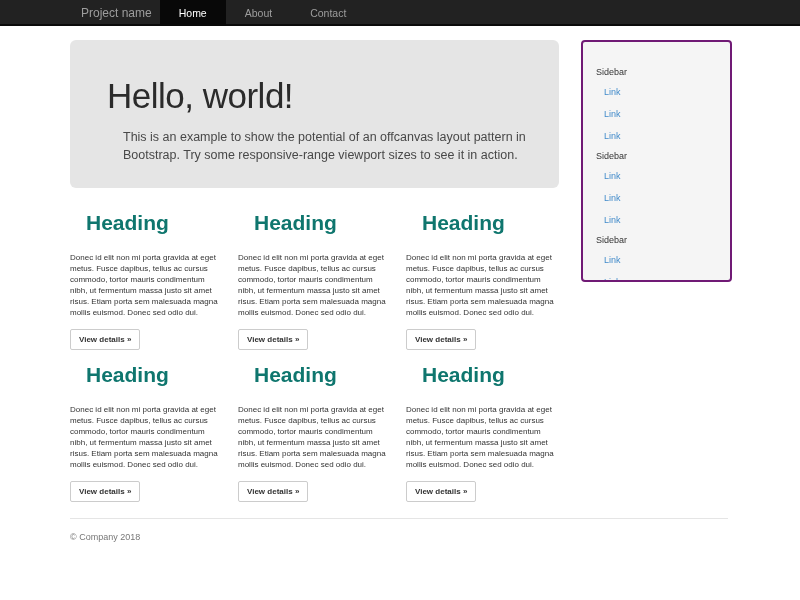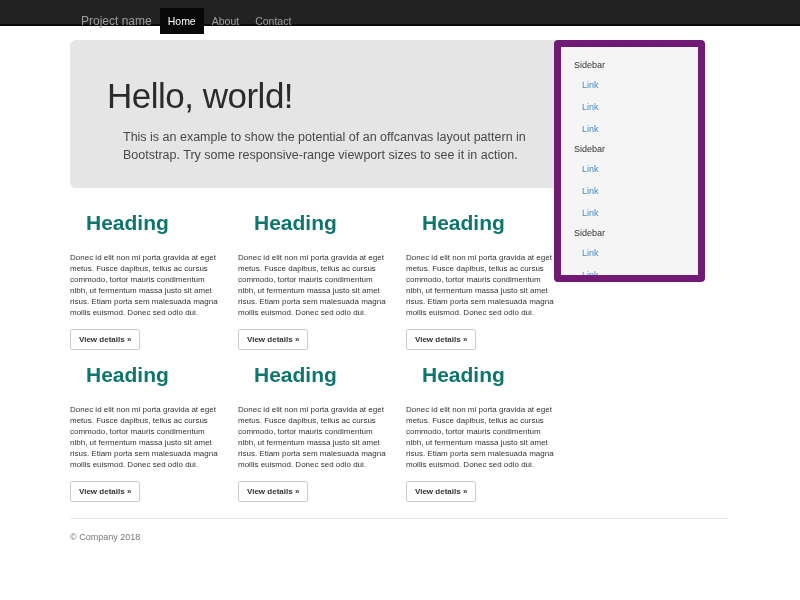--- a/index.html
+++ b/index.html
@@ -11,28 +11,28 @@
     color: #333;
   }
   .page { position: relative; width: 800px; height: 600px; overflow: hidden; background: #fff; }
 
   
   .navbar {
     position: absolute; top: 0; left: 0; width: 800px; height: 26px;
     background: #222;
     border-bottom: 2px solid #0a0a0a;
   }
-  .nav-container { width: 660px; margin: 8px auto; height: 26px; display: flex; align-items: stretch; }
+  .nav-container { width: 660px; margin: 0 auto; height: 26px; display: flex; align-items: stretch; }
   .brand {
     line-height: 26px; padding: 0 4px 0 11px;
     color: #9d9d9d; font-size: 12px; text-decoration: none; white-space: nowrap;
   }
   .nav-menu { display: flex; margin-left: 4px; }
   .nav-item {
-    line-height: 26px; padding: 0 8px; font-size: 10.5px;
+    line-height: 26px; padding: 0 19px; font-size: 10.5px;
     color: #9d9d9d; cursor: pointer; white-space: nowrap;
   }
   .nav-item.active { background: #080808; color: #fff; }
 
   
   .container { position: absolute; left: 70px; top: 0; width: 660px; height: 600px; }
 
   
   .jumbotron {
     position: absolute; left: 0; top: 40px; width: 489px; height: 148px;
@@ -43,23 +43,23 @@
     margin: 0; font-size: 35px; line-height: 40px; font-weight: 500;
     color: #2b2b2b; letter-spacing: -0.5px;
   }
   .jumbotron p {
     margin: 12px 16px 0; font-size: 12.5px; line-height: 18px;
     color: #484848; width: 406px;
   }
 
   
   .sidebar {
-    position: absolute; left: 484px; top: 40px; width: 151px; height: 242px;
-    background: #f5f5f5; border: 7px solid #701a75; border-radius: 4px;
-    padding-top: 12px; overflow: hidden;
+    position: absolute; left: 511px; top: 40px; width: 151px; height: 242px;
+    background: #f5f5f5; border: 2px solid #701a75; border-radius: 4px;
+    padding-top: 24px; overflow: hidden;
   }
   .sidebar-heading {
     font-size: 9px; line-height: 12px; color: #333;
     padding-left: 13px; margin: 0 0 3px;
   }
   .sidebar-heading + .sidebar-link ~ .sidebar-heading { margin-top: 3px; }
   .sidebar-link {
     display: block; font-size: 9px; line-height: 12px; color: #428bca;
     padding: 5px 0 5px 21px; text-decoration: none; cursor: pointer;
   }

